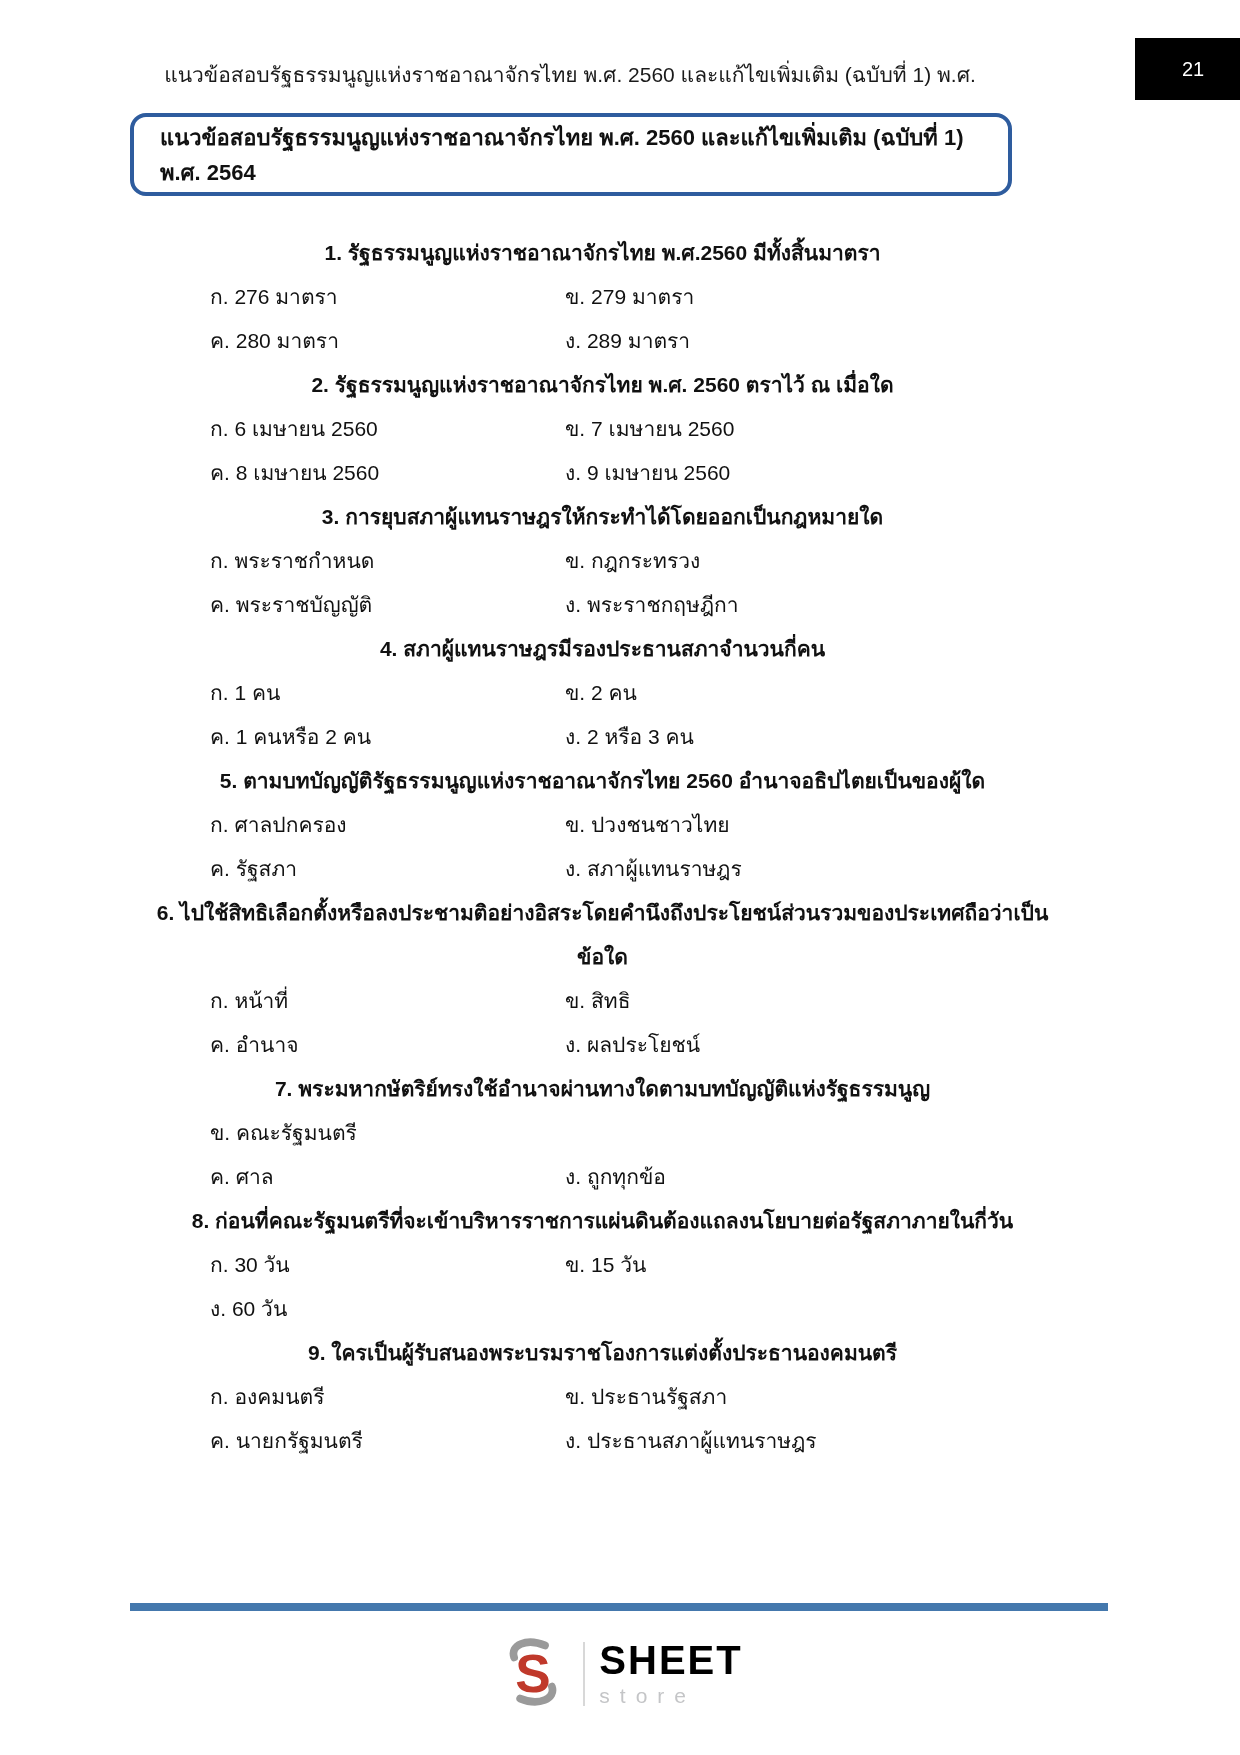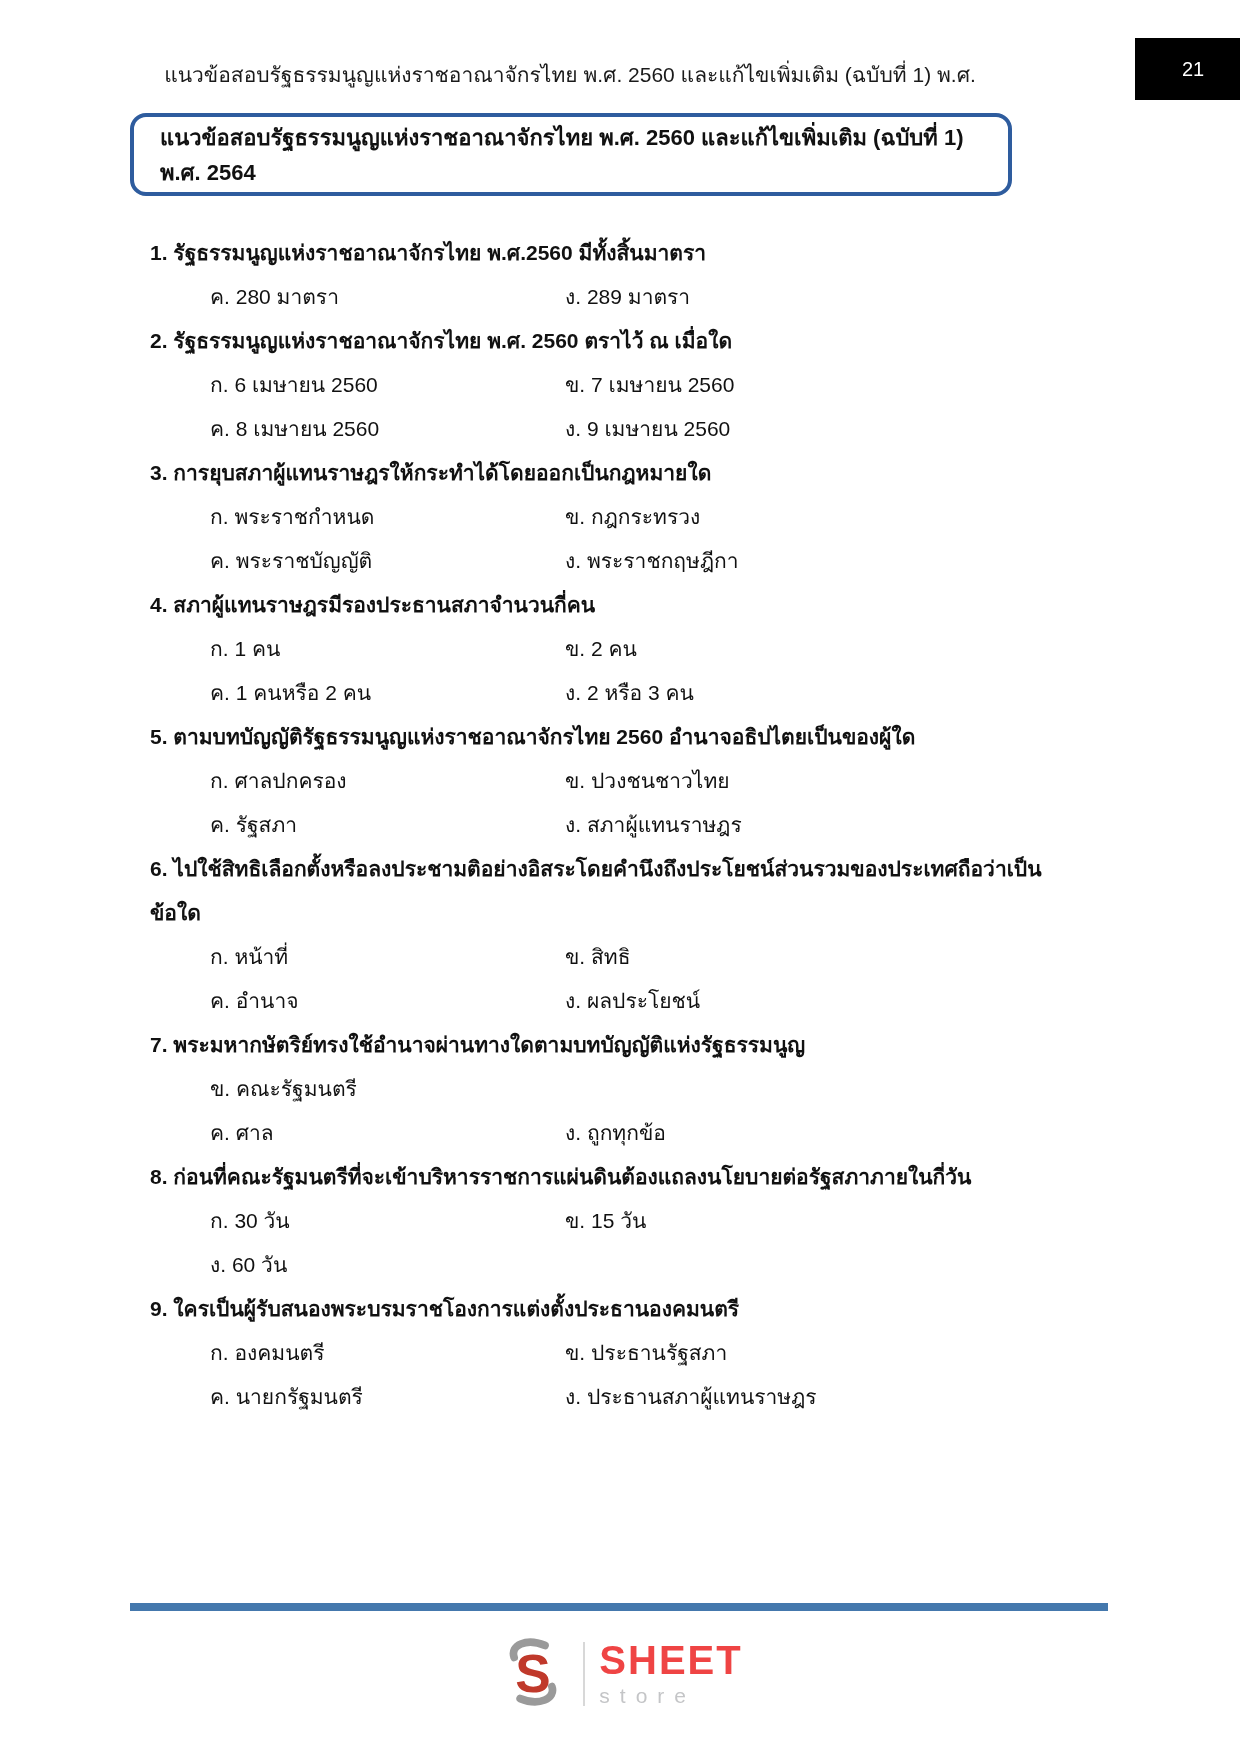--- a/index.html
+++ b/index.html
@@ -50,20 +50,21 @@
     left:150px; top:231px;
     width:905px;
     font-size:21px;
   }
   .q-text{
     min-height:44px;
     line-height:44px;
     font-weight:bold;
     overflow-wrap:anywhere;
     word-break:break-word;
+    text-align:center;
   }
   .opt-row{
     height:44px;
     line-height:44px;
     display:grid;
     grid-template-columns:355px 1fr;
     padding-left:60px;
   }
   .opt{white-space:nowrap;}
   
@@ -78,21 +79,21 @@
     top:1636px; left:0;
     width:1240px;
     display:flex; justify-content:center; align-items:center;
     gap:14px;
   }
   .logo-divider{
     width:2px; height:64px; background:#d8d8d8;
   }
   .brand-col{display:flex; flex-direction:column; align-items:flex-start;}
   .brand-main{
-    font-size:40px; font-weight:bold; color:#ef4444;
+    font-size:40px; font-weight:bold; color:#000000;
     letter-spacing:2px; line-height:1;
   }
   .brand-sub{
     font-size:21px; color:#c4c5c7; letter-spacing:10px; margin-top:4px;
   }
 </style>
 </head>
 <body>
 
 <div class="page">
@@ -101,20 +102,24 @@
   <div class="page-num">21</div>
 
   <div class="title-box">
     <span>แนวข้อสอบรัฐธรรมนูญแห่งราชอาณาจักรไทย พ.ศ. 2560 และแก้ไขเพิ่มเติม (ฉบับที่ 1) พ.ศ. 2564</span>
   </div>
 
   <div class="content">
 
     <div>
       <div class="q-text">1. รัฐธรรมนูญแห่งราชอาณาจักรไทย พ.ศ.2560 มีทั้งสิ้นมาตรา</div>
+      <div class="opt-row">
+        <div class="opt">ก. 276 มาตรา</div>
+        <div class="opt">ข. 279 มาตรา</div>
+      </div>
       <div class="opt-row">
         <div class="opt">ค. 280 มาตรา</div>
         <div class="opt">ง. 289 มาตรา</div>
       </div>
     </div>
 
     <div>
       <div class="q-text">2. รัฐธรรมนูญแห่งราชอาณาจักรไทย พ.ศ. 2560 ตราไว้ ณ เมื่อใด</div>
       <div class="opt-row">
         <div class="opt">ก. 6 เมษายน 2560</div>

